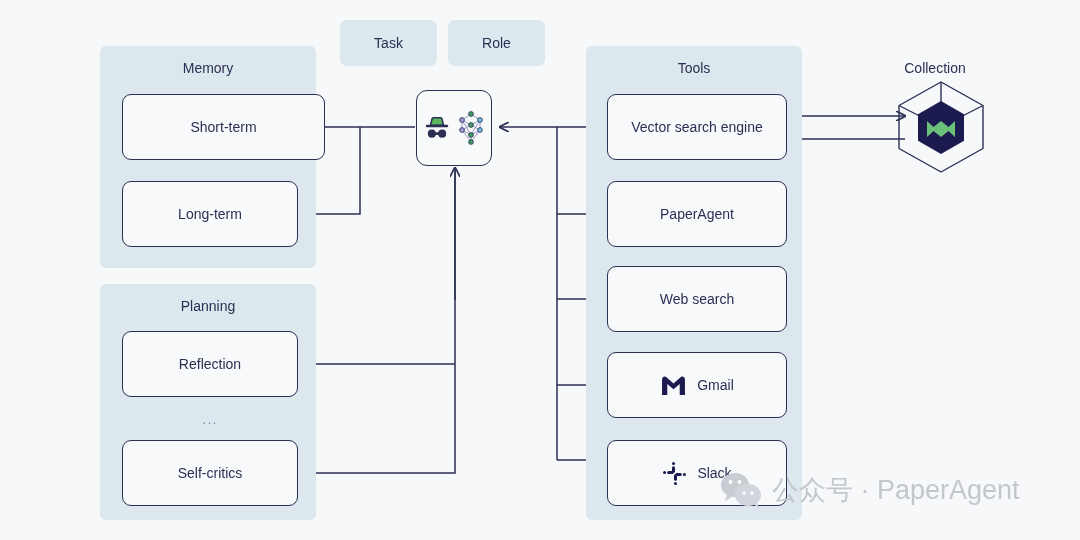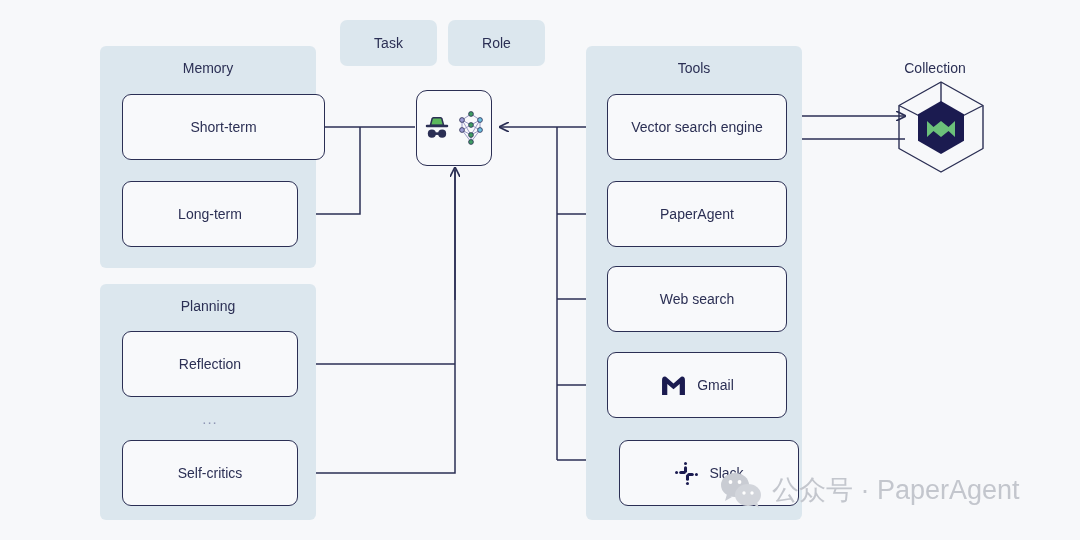--- a/index.html
+++ b/index.html
@@ -218,21 +218,21 @@
     <span class="label">Web search</span>
   </div>
 
   <div class="node with-icon" style="left:607px; top:352px; width:180px; height:66px;">
     <svg width="27" height="21" viewBox="0 0 28 22">
       <path d="M2 21 L2 5.5 Q2 1 6 1.8 L14 9 L22 1.8 Q26 1 26 5.5 L26 21 L20.5 21 L20.5 9.5 L14 15 L7.5 9.5 L7.5 21 Z" fill="#1b1b50"></path>
     </svg>
     <span class="label">Gmail</span>
   </div>
 
-  <div class="node with-icon" style="left:607px; top:440px; width:180px; height:66px;margin-left:12px;">
+  <div class="node with-icon" style="left:607px; top:440px; width:180px; height:66px;">
     <svg width="25" height="25" viewBox="0 0 24 24">
       <g fill="#1b1b50">
         <rect x="1" y="9.6" width="2.9" height="2.9" rx="1.45"></rect>
         <rect x="5" y="9.6" width="6.3" height="2.9" rx="1.45"></rect>
         <rect x="9.6" y="1" width="2.9" height="2.9" rx="1.45"></rect>
         <rect x="9.6" y="5" width="2.9" height="6.3" rx="1.45"></rect>
         <rect x="20.1" y="11.5" width="2.9" height="2.9" rx="1.45"></rect>
         <rect x="12.7" y="11.5" width="6.3" height="2.9" rx="1.45"></rect>
         <rect x="11.5" y="20.1" width="2.9" height="2.9" rx="1.45"></rect>
         <rect x="11.5" y="12.7" width="2.9" height="6.3" rx="1.45"></rect>

